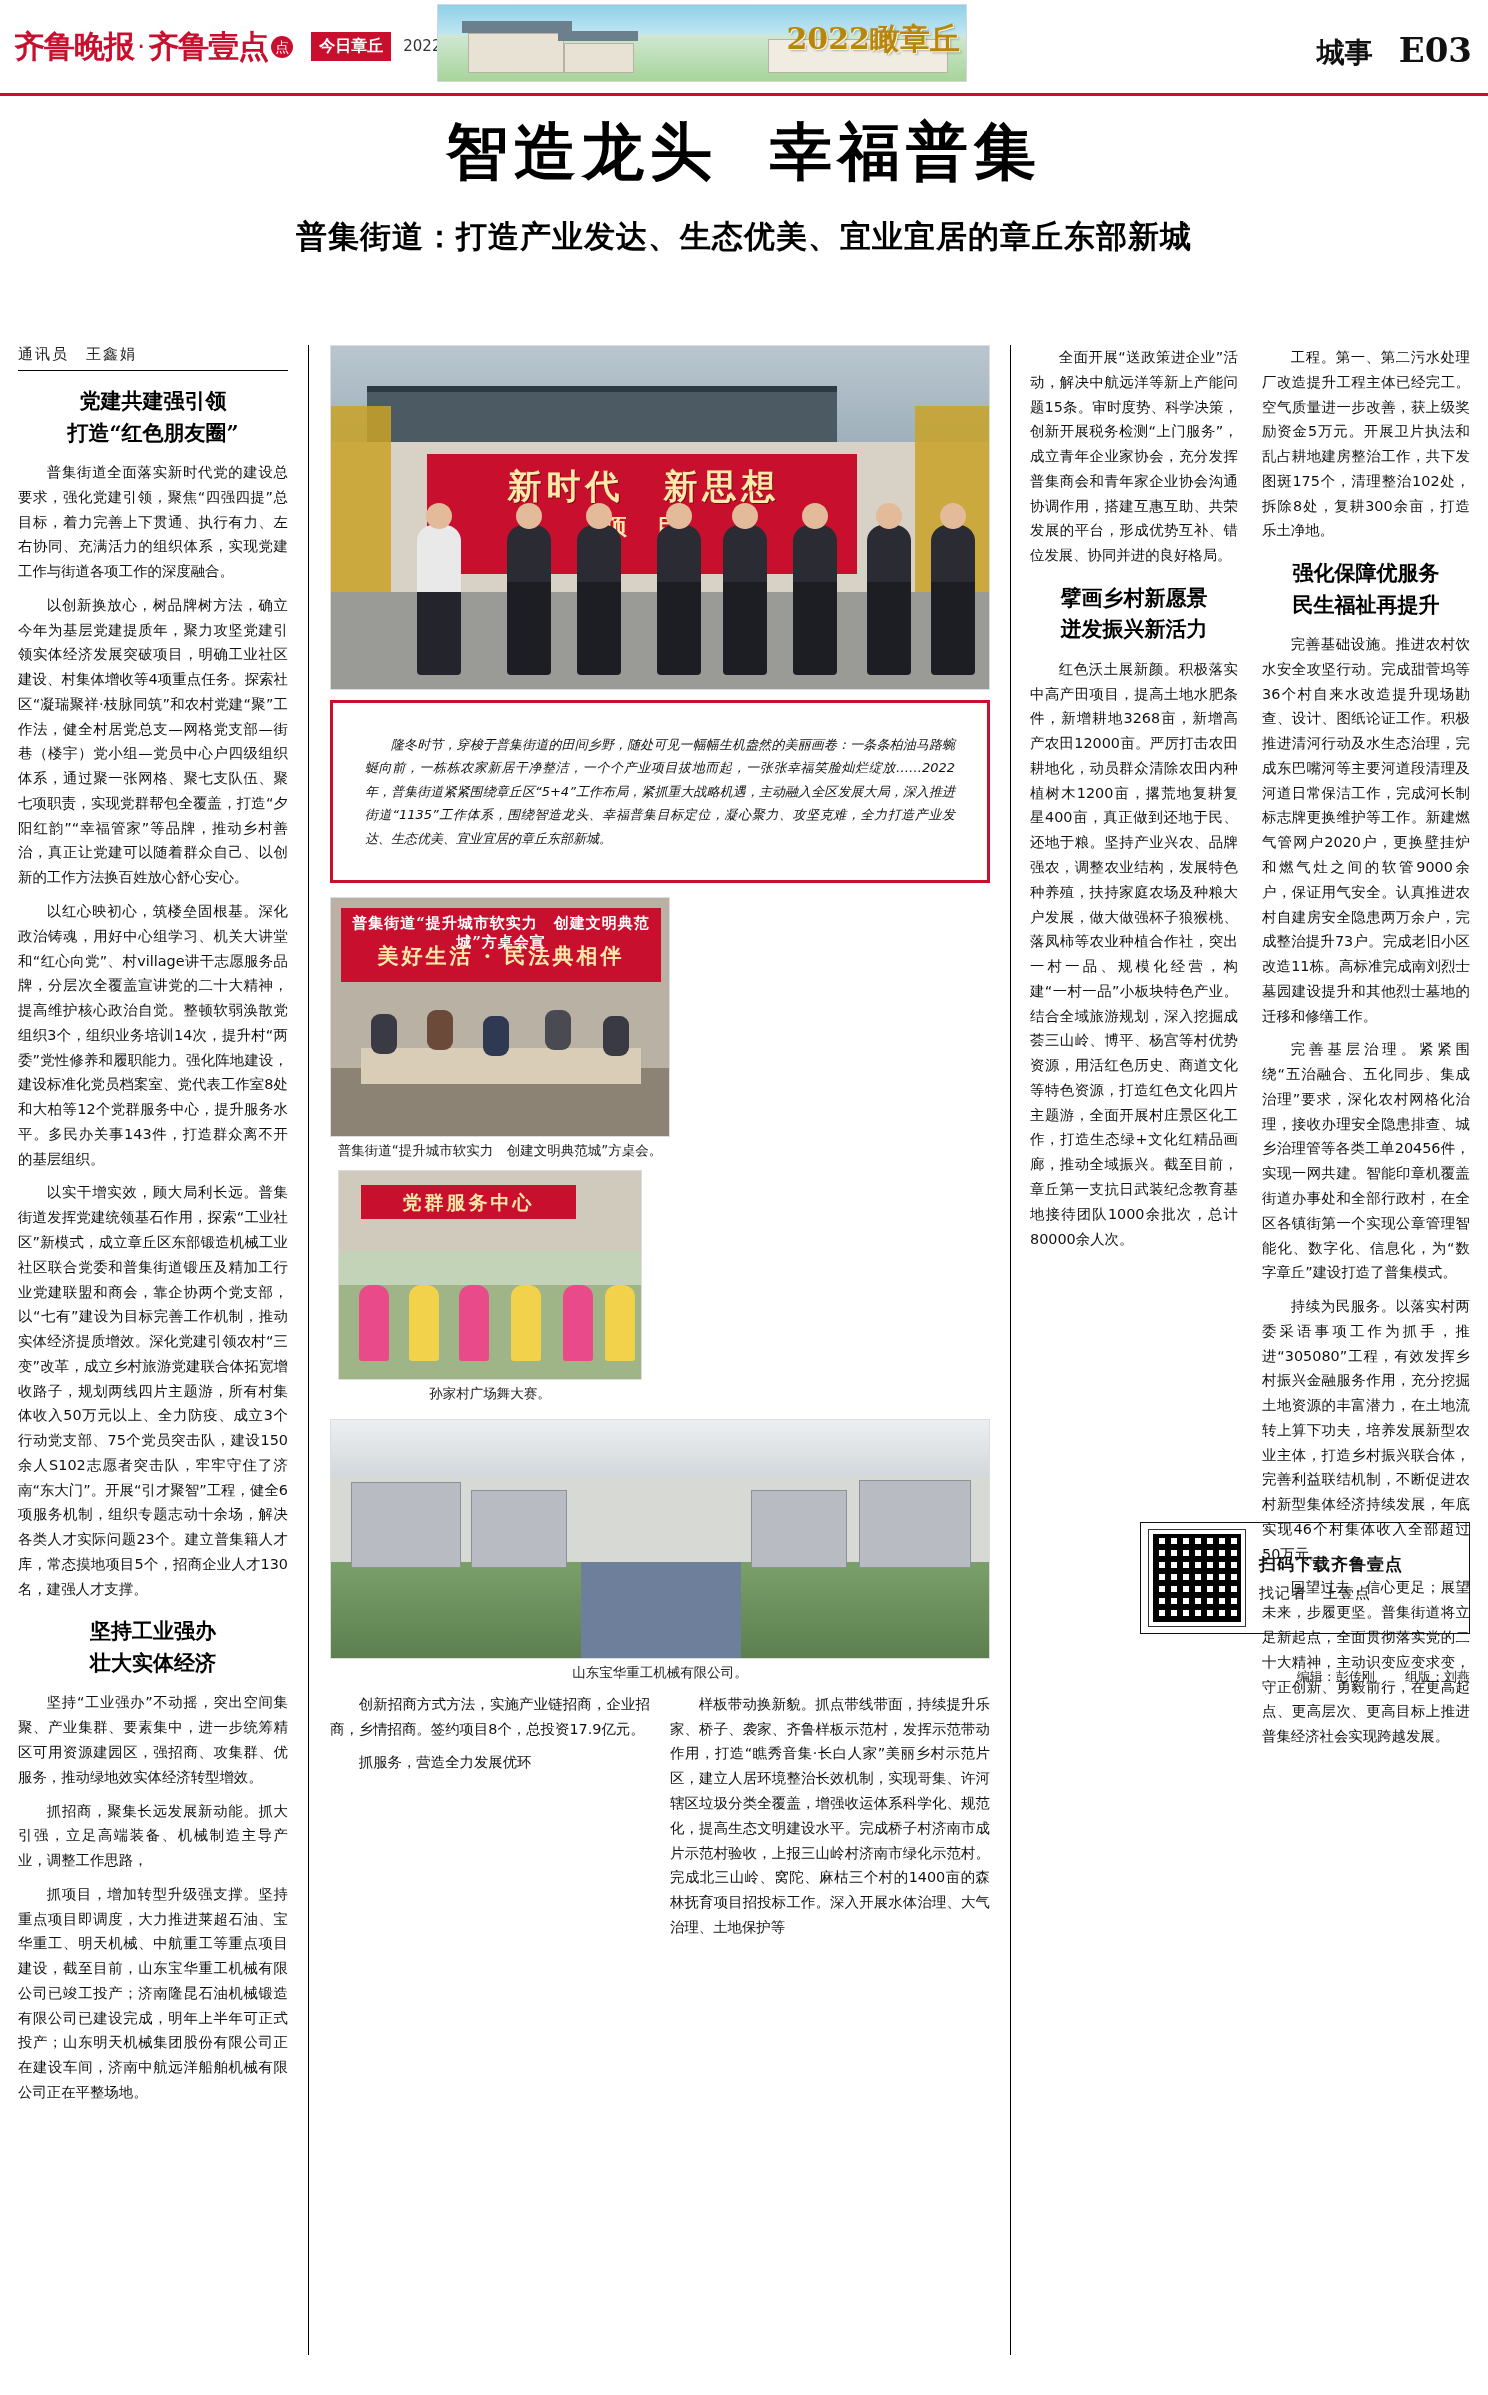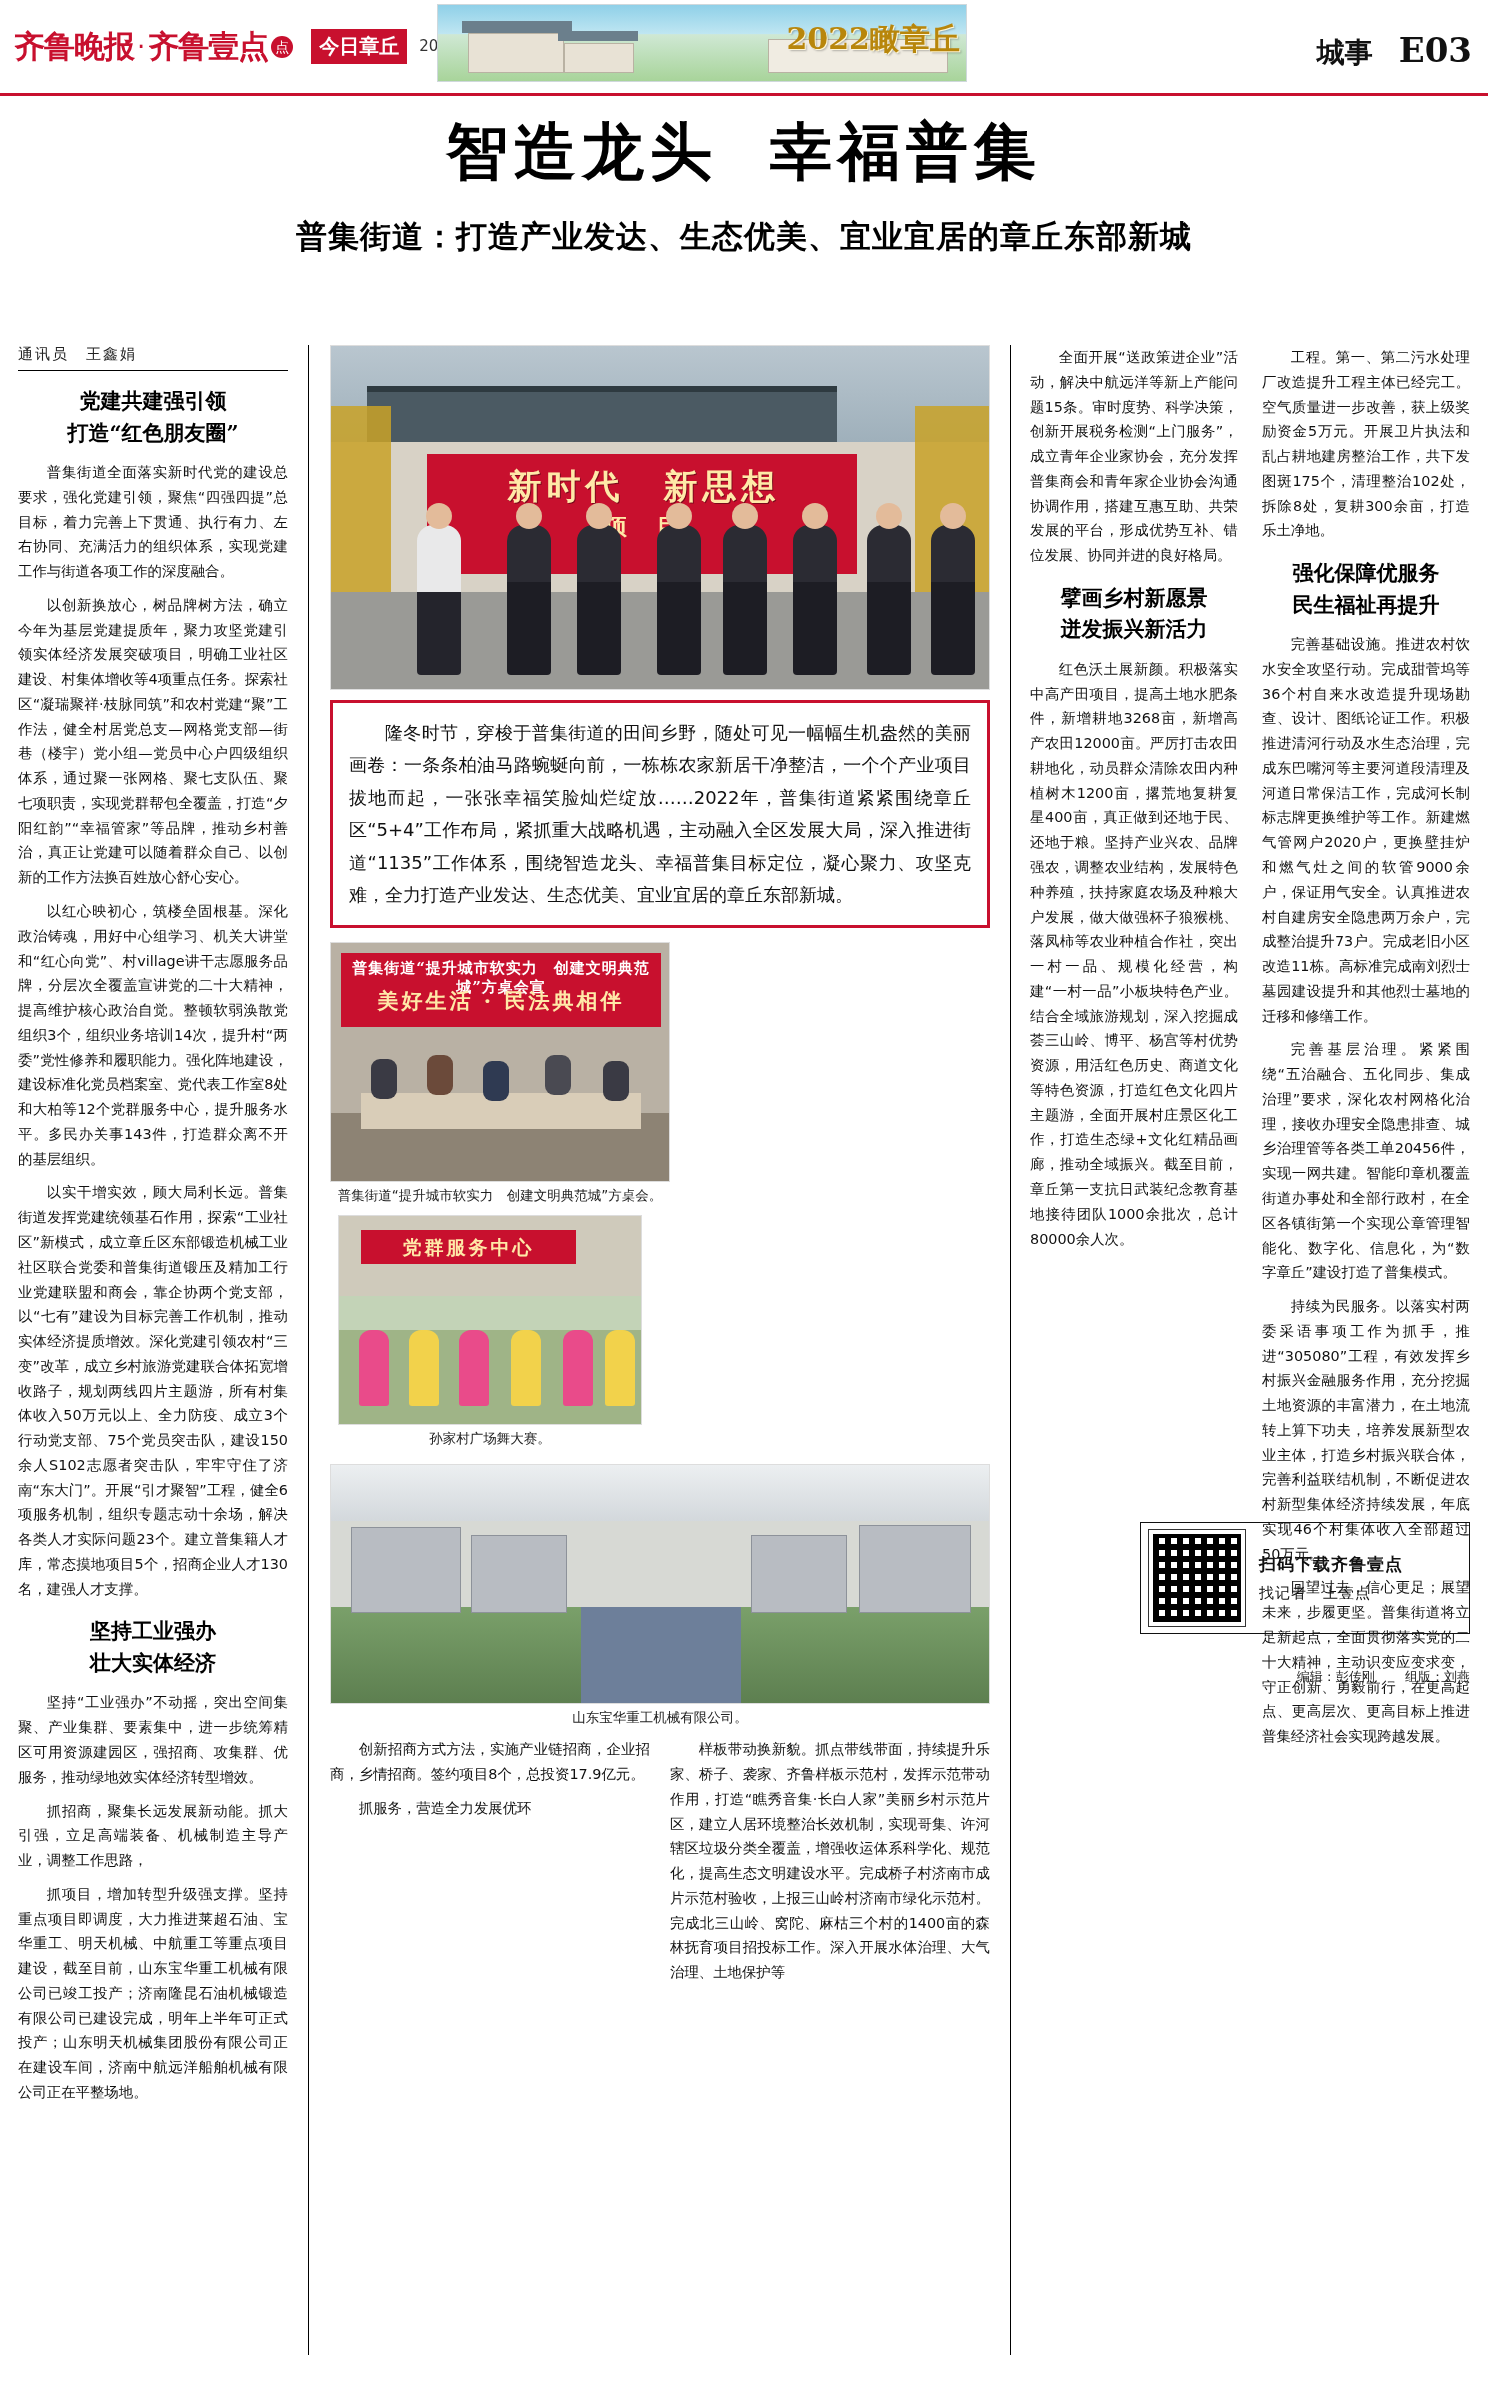--- a/index.html
+++ b/index.html
@@ -27,21 +27,21 @@
     font-size:31px; font-weight:bold; color:#c8102e; letter-spacing:-1px;
     white-space:nowrap;
   }
   .logo-sep { color:#c8102e; font-size:26px; margin:0 3px; }
   .logo-dot {
     display:inline-block; width:22px; height:22px; border-radius:50%;
     background:#c8102e; color:#fff; font-size:14px; line-height:22px;
     text-align:center; margin-left:3px; vertical-align:middle;
   }
   .today-badge {
-    background:#c8102e; color:#fff; font-size:20px; font-weight:bold;
+    background:#c8102e; color:#fff; font-size:16px; font-weight:bold;
     padding:4px 8px; margin-left:18px; white-space:nowrap;
   }
   .date-text { font-size:15px; color:#333; margin-left:12px; white-space:nowrap;}
   .weekday-text { font-size:15px; color:#333; margin-left:18px; white-space:nowrap;}
 
   .banner-img {
     position:absolute; left:437px; top:4px; width:530px; height:78px;
     border:1px solid #cfd8dc;
     background:
       linear-gradient(to bottom, #8fd0e8 0%, #bfe6f2 38%, #cfe8d4 39%, #a8d49a 100%);
@@ -150,21 +150,21 @@
   .person .head {
     position:absolute; left:50%; top:-22px; margin-left:-13px;
     width:26px; height:26px; border-radius:50%; background:#e3bb9a;
   }
 
   
   .callout {
     border:3px solid #c8102e; padding:14px 16px; margin:10px 0 6px 0;
     position:relative;
   }
-  .callout p { font-size:18px; line-height:1.8; text-align:justify; text-indent:2em; margin:0; }
+  .callout p { font-size:13px; line-height:1.8; text-align:justify; text-indent:2em; margin:16px;font-style:italic; }
   .arrow {
     position:absolute; left:210px; top:144px; width:0;height:0;
   }
 
   
   .photo-forum { width:340px; height:240px; background:#b9b1a4; position:relative; overflow:hidden;}
   .pf-banner { position:absolute; left:10px; top:10px; width:320px; height:74px;
     background:#c8102e; }
   .pf-b1 { position:absolute; left:14px; top:16px; width:312px; text-align:center;
     color:#fff; font-size:15px; font-weight:bold; letter-spacing:1px;

